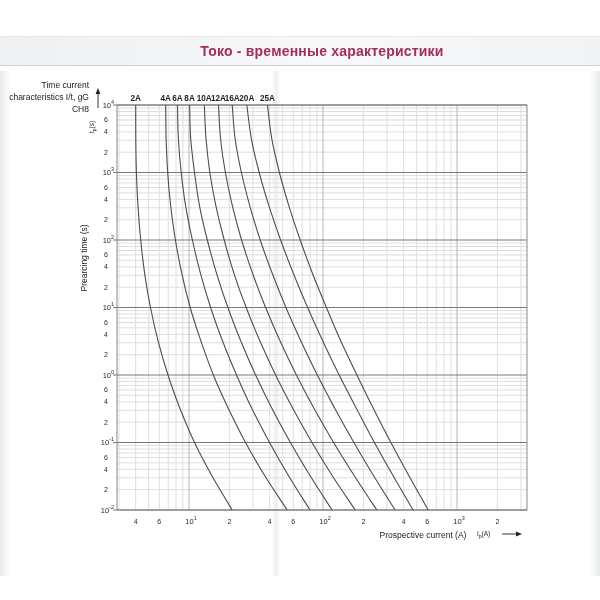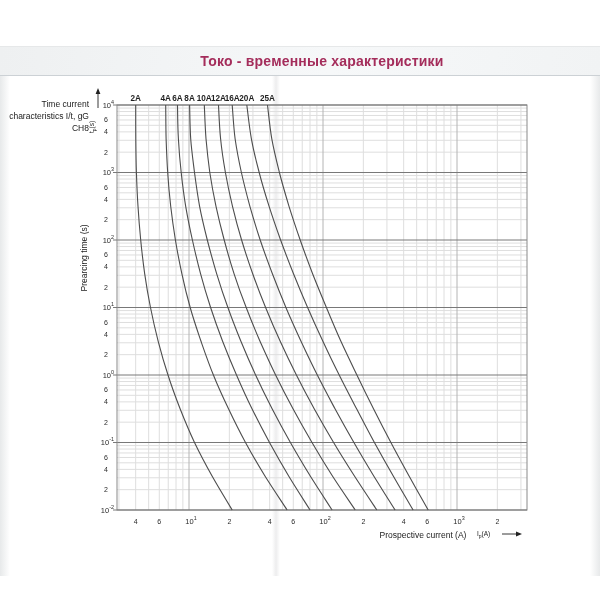--- a/index.html
+++ b/index.html
@@ -1,34 +1,34 @@
 <!DOCTYPE html>
 <html><head>
 <meta charset="utf-8">
 <style>
   html,body{margin:0;padding:0;}
   body{
     width:600px;height:600px;background:#ffffff;position:relative;overflow:hidden;
     font-family:"Liberation Sans",sans-serif;color:#2e2e2e;
   }
   .header-band{
-    position:absolute;left:0;top:46px;width:600px;height:30px;
+    position:absolute;left:0;top:36px;width:600px;height:30px;
     background:linear-gradient(100deg,#eef0f1 0%,#f6f8f9 55%,#f1f3f4 100%);
     border-top:1px solid #e6e8e9;border-bottom:1px solid #ccd1d5;
     box-sizing:border-box;
   }
   .page-title{
     display:block;text-align:center;line-height:28px;margin:0;
     transform:translateX(22px);
     font-size:14px;font-weight:bold;color:#a42d5b;
     letter-spacing:0.2px;
   }
   .info-block{
     position:absolute;left:0;top:79px;width:89px;text-align:right;
-    font-size:8.5px;line-height:12px;color:#222;margin-top:19px;
+    font-size:8.5px;line-height:12px;color:#222;
   }
   .edge-left,.edge-right,.seam{position:absolute;top:71px;height:505px;pointer-events:none;}
   .edge-left{left:0;width:10px;background:linear-gradient(to right,#e7e9ea,rgba(255,255,255,0));}
   .edge-right{right:0;width:10px;background:linear-gradient(to left,#e7e9ea,rgba(255,255,255,0));}
   .seam{left:272px;width:8px;background:linear-gradient(to right,rgba(255,255,255,0),#ededee,rgba(255,255,255,0));}
   svg{position:absolute;left:0;top:0;}
   text{font-family:"Liberation Sans",sans-serif;}
 </style>
 </head>
 <body>

